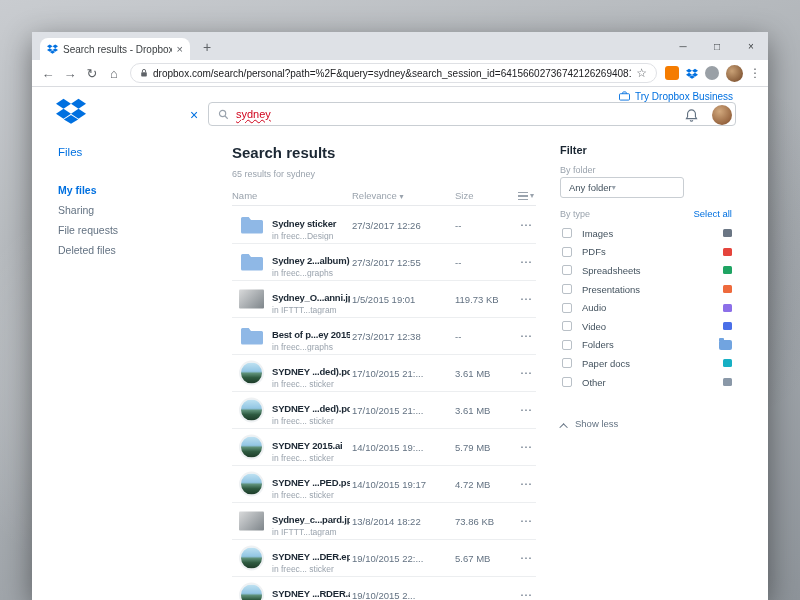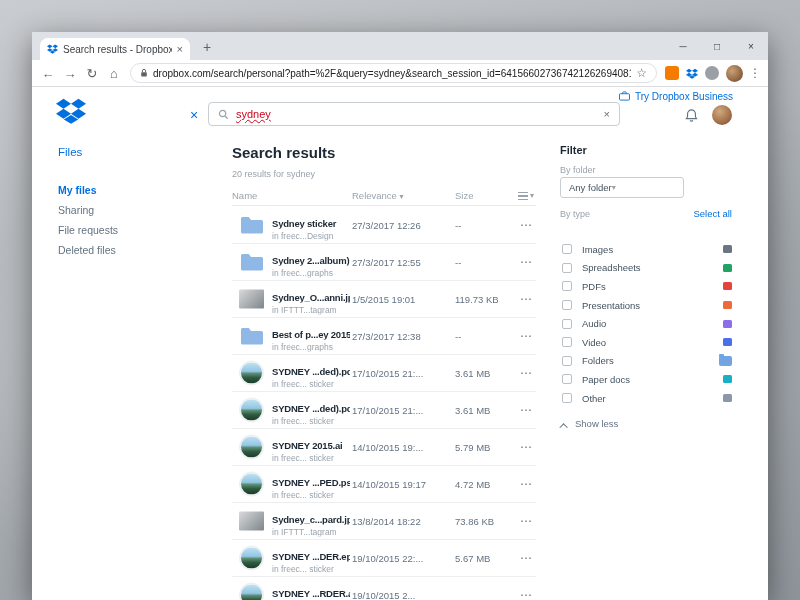--- a/index.html
+++ b/index.html
@@ -46,21 +46,21 @@
   .db-logo { position:absolute; left:24px; top:10px; }
   .db-files { position:absolute; left:26px; top:58px; font-size:11.5px; color:#0070e0; }
   .nav-items { position:absolute; left:26px; top:92px; }
   .nav-item { height:20px; font-size:10.5px; color:#637282; display:flex; align-items:center; }
   .nav-item.active .nav-label { color:#0070e0; font-weight:700; }
 
   .promo { position:absolute; right:35px; top:3px; display:flex; align-items:flex-start; gap:5px;
     font-size:10px; color:#0070e0; }
 
   .search-close { position:absolute; left:158px; top:19px; font-size:14px; color:#0070e0; }
-  .searchbox { position:absolute; left:176px; top:14px; width:412px; height:24px;
+  .searchbox { position:absolute; left:176px; top:14px; width:528px; height:24px;
     border:1px solid #c9ced3; border-radius:4px; background:#fff; display:flex; align-items:center;
     gap:7px; padding:0 9px; }
   .query { flex:1; font-size:11px; color:#d0021b; text-decoration: underline wavy #d0021b 1px; }
   .clear { font-size:11px; color:#637282; }
   .bell { position:absolute; left:652px; top:20px; }
   .db-avatar { position:absolute; left:680px; top:17px; width:20px; height:20px; border-radius:50%;
     background: radial-gradient(circle at 38% 32%, #d2a97e, #9c6b45 65%, #76472b); }
 
   .h1 { position:absolute; left:200px; top:56px; font-size:15px; font-weight:700; color:#1b2733; }
   .subtitle { position:absolute; left:200px; top:81px; font-size:9px; color:#9aa3ad; }
@@ -98,21 +98,21 @@
 
   
   .filter { position:absolute; left:528px; top:50px; width:176px; }
   .f-title { position:absolute; left:0; top:6px; font-size:11px; font-weight:700; color:#1b2733; }
   .f-byfolder { position:absolute; left:0; top:27px; font-size:9px; color:#9aa3ad; }
   .f-dropdown { position:absolute; left:0; top:39px; width:124px; height:21px;
     border:1px solid #c9ced3; border-radius:3px; display:flex; align-items:center;
     padding:0 8px; font-size:9.5px; color:#43525e; background:#fff; }
   .f-bytype { position:absolute; left:0; top:71px; font-size:9px; color:#9aa3ad; }
   .f-selectall { position:absolute; right:4px; top:70px; font-size:9.5px; color:#0070e0; }
-  .type-list { position:absolute; left:0; top:86px; right:0;margin-top:16px; }
+  .type-list { position:absolute; left:0; top:86px; right:0; }
   .type-row { position:relative; height:18.6px; display:flex; align-items:center; }
   .cb { width:10px; height:10px; border:1px solid #b9c0c7; border-radius:2px; background:#fff; margin-left:2px; flex:none; }
   .type-label { margin-left:10px; font-size:9.5px; color:#43525e; }
   .ticon { position:absolute; right:4px; width:9px; height:8px; border-radius:1.5px; }
   .ticon-folder { width:13px; height:10px; border-radius:2px; }
   .ticon-folder::before { content:""; position:absolute; top:-2px; left:0; width:5px; height:3px;
     background:inherit; border-radius:1px 1px 0 0; }
   .showless { position:absolute; left:2px; top:280px; display:flex; align-items:flex-end; gap:7px;
     font-size:9.5px; color:#637282; }
   .chev-up { width:6px; height:6px; border-left:1.5px solid #637282; border-top:1.5px solid #637282;
@@ -229,21 +229,21 @@
       </div>
       <span class="bell">
         <svg width="15" height="15" viewBox="0 0 16 16">
             <path d="M8 2a4.2 4.2 0 0 0-4.2 4.2v3.1L2.6 11.3h10.8l-1.2-2V6.2A4.2 4.2 0 0 0 8 2z" fill="none" stroke="#637282" stroke-width="1.2"></path>
             <path d="M6.6 13a1.5 1.5 0 0 0 2.8 0" fill="none" stroke="#637282" stroke-width="1.2"></path>
           </svg>
       </span>
       <span class="db-avatar"></span>
 
       <div class="h1">Search results</div>
-      <div class="subtitle">20 results for sydney</div>
+      <div class="subtitle">65 results for sydney</div>
 
       <div class="thead">
         <span class="col-name">Name</span>
         <span class="col-rel"><span>Relevance</span> <span class="caret">▾</span></span>
         <span class="col-size">Size</span>
         <span class="view-toggle">
             <span class="lines"></span>
             <span class="caret">▾</span>
           </span>
       </div>
@@ -427,28 +427,28 @@
         <div class="type-list" id="type-list">
   <div class="type-row">
     <span class="cb"></span>
     <span class="type-label">Images</span>
     <span class="ticon" style="background: rgb(107, 118, 132);"></span>
   </div>
 
 
   <div class="type-row">
     <span class="cb"></span>
+    <span class="type-label">PDFs</span>
+    <span class="ticon" style="background: rgb(229, 68, 60);"></span>
+  </div>
+
+  <div class="type-row">
+    <span class="cb"></span>
     <span class="type-label">Spreadsheets</span>
     <span class="ticon" style="background: rgb(31, 164, 99);"></span>
-  </div>
-
-  <div class="type-row">
-    <span class="cb"></span>
-    <span class="type-label">PDFs</span>
-    <span class="ticon" style="background: rgb(229, 68, 60);"></span>
   </div>
 
   <div class="type-row">
     <span class="cb"></span>
     <span class="type-label">Presentations</span>
     <span class="ticon" style="background: rgb(238, 106, 60);"></span>
   </div>
 
   <div class="type-row">
     <span class="cb"></span>

